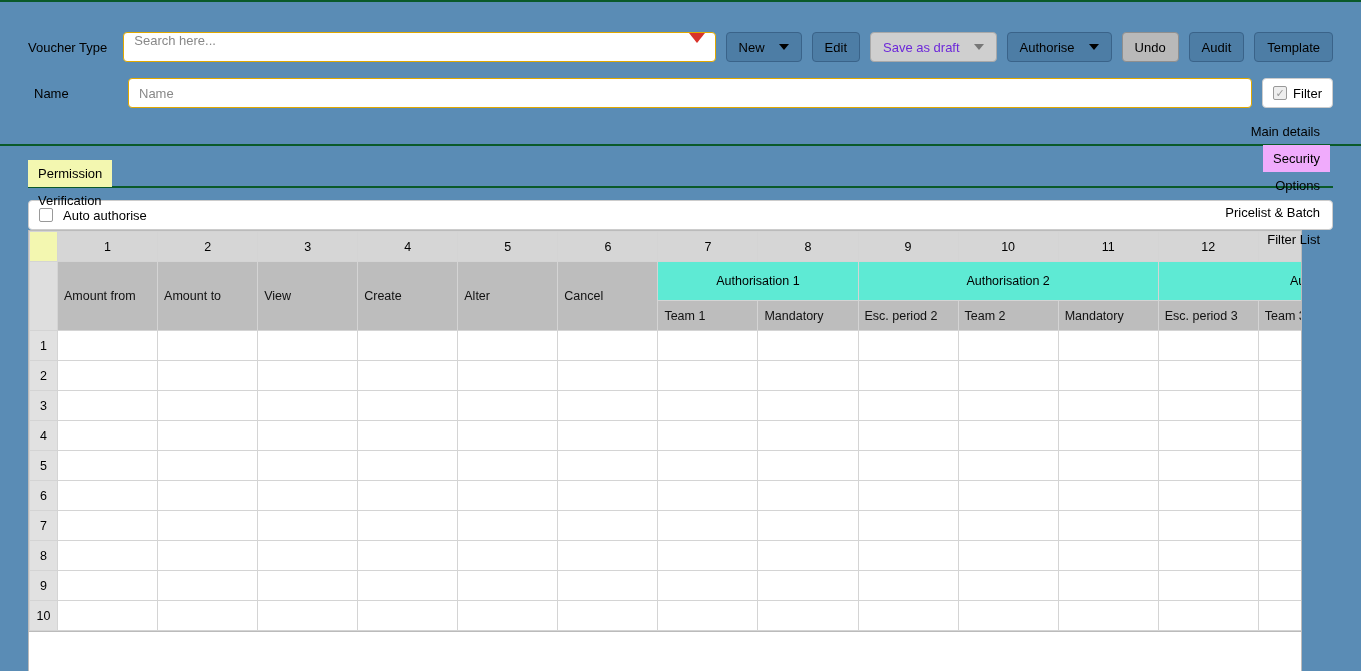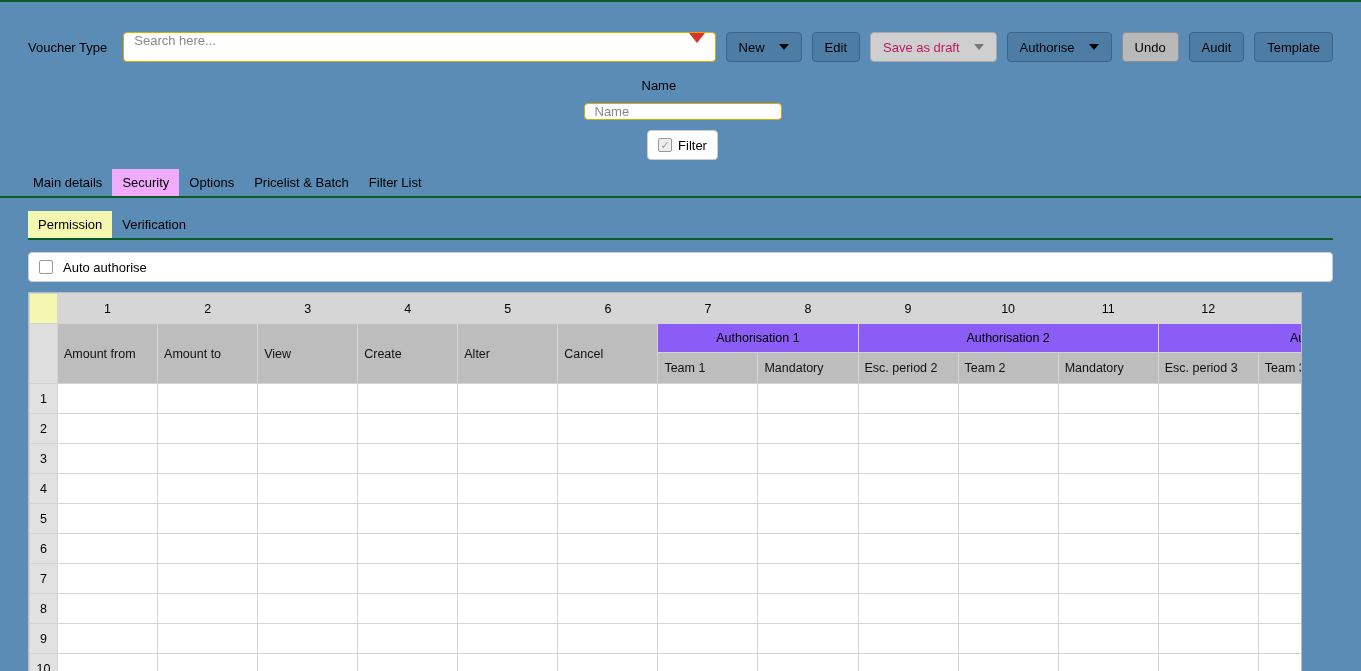--- a/index.html
+++ b/index.html
@@ -36,76 +36,76 @@
   .tri-down-red {
     width:0; height:0; border-left:8px solid transparent; border-right:8px solid transparent;
     border-top:10px solid #d9332a; margin: 0 4px;
   }
   .btn {
     height:30px; display:inline-flex; align-items:center; justify-content:center;
     padding:0 12px; border-radius:4px; font-size:13px; border:1px solid #406a8e;
     cursor:pointer; white-space:nowrap;
   }
   .btn-darkblue { background:#4d7da5; color:#000; border-color:#3a6389; }
-  .btn-grey { background:#cfcfcf; color:#be185d; border-color:#a9a9a9; }
+  .btn-grey { background:#cfcfcf; color:#6d28d9; border-color:#a9a9a9; }
   .btn-lightgrey { background:#b9b9b9; color:#000; border-color:#8f8f8f; }
   .btn .tri {
     width:0; height:0; border-left:5px solid transparent; border-right:5px solid transparent;
     border-top:6px solid #000; margin-left:14px;
   }
   .btn-grey .tri { border-top-color:#777; }
 
   
-  .row2 { display:flex; align-items:center; padding:6px 28px 10px 32px; gap:10px;flex-direction:column; }
+  .row2 { display:flex; align-items:center; padding:6px 28px 10px 32px; gap:10px; }
   .lbl-name { font-size:13px; color:#000; margin-left: 2px; width: 84px; }
   .name-input {
     flex:1; height:30px; background:#fff; border:1px solid #e0a800; border-radius:4px;
     padding:0 10px; font-size:13px; outline:none; color:#555;
   }
   .name-input::placeholder { color:#888; }
   .active-box {
     display:flex; align-items:center; gap:6px; background:#fff; border:1px solid #ccc;
     border-radius:4px; height:30px; padding:0 10px;
   }
   .chk {
     width:14px; height:14px; border:1px solid #999; border-radius:2px;
     display:inline-flex; align-items:center; justify-content:center; background:#eee;
     color:#999; font-size:11px;
   }
 
   
-  .tabbar { display:flex; align-items:flex-end; padding:0 23px; gap:0; border-bottom:2px solid #0a5a2a; height:28px; }
+  .tabbar { display:flex; align-items:flex-end; padding:0 31px; gap:0; border-bottom:2px solid #0a5a2a; height:28px;flex-direction:column; }
   .tab { padding:6px 10px; font-size:13px; color:#000; cursor:pointer; }
   .tab.active { background:#f0abfc; }
 
   
   .panel { margin: 14px 28px 10px 28px; }
 
   
-  .subtabbar { display:flex; align-items:flex-end; gap:0; border-bottom:2px solid #0a5a2a; height:28px; margin-bottom:12px; }
+  .subtabbar { display:flex; align-items:flex-start; gap:0; border-bottom:2px solid #0a5a2a; height:28px; margin-bottom:12px;flex-direction:column; }
   .subtab { padding:6px 10px; font-size:13px; color:#000; cursor:pointer; }
   .subtab.active { background:#f3f7b0; }
 
   
   .auto-row {
     background:#fff; border:1px solid #ccc; border-radius:4px; height:30px;
-    display:flex; align-items:center; padding:0 10px; gap:10px; margin-bottom:10px;
+    display:flex; align-items:center; padding:0 10px; gap:10px; 
   }
   .chk-empty { width:14px; height:14px; border:1px solid #999; border-radius:2px; background:#fff; display:inline-block; }
 
   
   .grid-wrap { background:#fff; border:1px solid #bbb; overflow-x:hidden; width: 1274px;}
   table.grid { border-collapse:collapse; table-layout:fixed; width: 1330px; }
   table.grid th, table.grid td { border:1px solid #d4d4d4; font-size:12.5px; }
 
   .num-hdr { background:#d6d6d6; text-align:center; font-weight:normal; height:30px; }
   .col-corner { width:28px; background:#f3f7b0; }
   .corner-blank { background:#dedede; width:28px; }
 
-  .group-hdr { background:#8b5cf6; text-align:center; height:29px; font-weight:normal; }
+  .group-hdr { background:#5eead4; text-align:center; height:39px; font-weight:normal; }
   .field-hdr { background:#bdbdbd; text-align:left; padding:0 6px; height:60px; font-weight:normal; color:#111; vertical-align:middle;}
   .sub-hdr { background:#bdbdbd; text-align:left; padding:0 6px; height:30px; font-weight:normal; color:#111; }
 
   .rownum { background:#e1e1e1; text-align:center; width:28px; height:30px; }
   td.cell { background:#fff; height:30px; }
 
   .below-grid { height:40px; background:#fff; border:1px solid #bbb; border-top:none; width:1274px;}
 </style>
 </head>
 <body>

